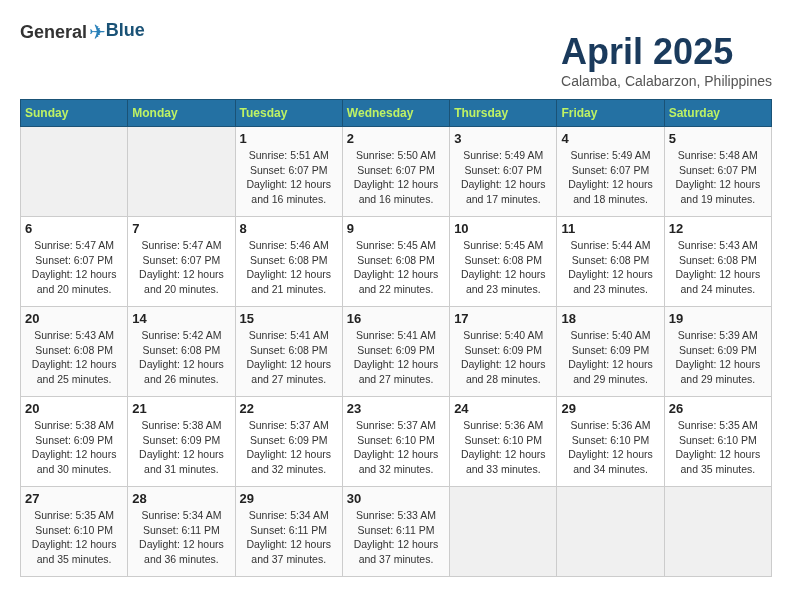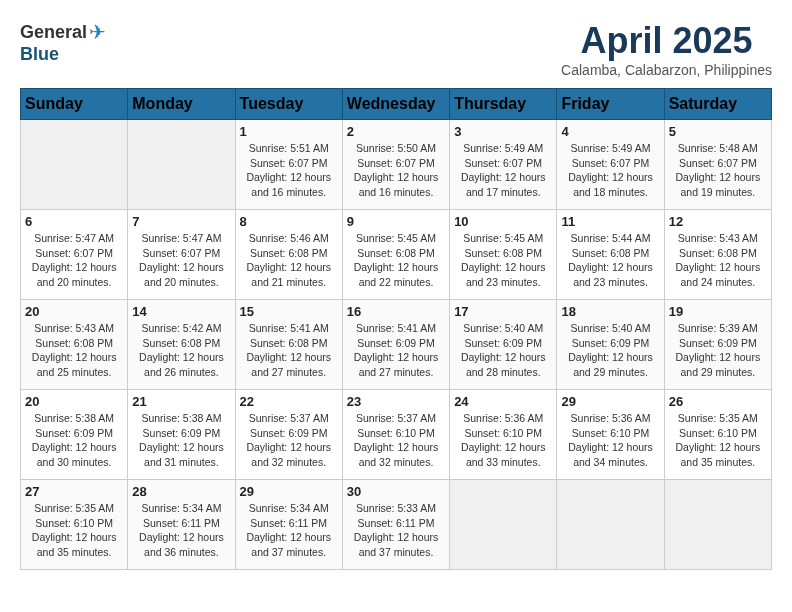--- a/index.html
+++ b/index.html
@@ -11,21 +11,20 @@
       padding: 20px;
     }
     .header-area {
       display: flex;
       justify-content: space-between;
       align-items: flex-start;
       margin-bottom: 10px;
     }
     .logo {
       display: flex;
-      flex-direction: column;
       align-items: flex-start;
     }
     .logo-text {
       display: flex;
       align-items: center;
       gap: 2px;
     }
     .logo-general {
       font-size: 18px;
       font-weight: bold;
@@ -35,42 +34,43 @@
       font-size: 18px;
       font-weight: bold;
       color: #1a5276;
       text-align: center;
     }
     .logo-bird {
       color: #2980b9;
       font-size: 20px;
     }
     .title-area {
-      text-align: center;
+      text-align: left;
+      margin-top: 11px;
     }
     .month-title {
       font-size: 36px;
       font-weight: bold;
       color: #1a3a5c;
     }
     .location {
       font-size: 14px;
       color: #555;
     }
     table {
       width: 100%;
       border-collapse: collapse;
       font-size: 11px;
     }
     thead tr th {
       background-color: #2471a3;
-      color: #000000;
+      color: #bef264;
       padding: 6px 4px;
       text-align: left;
-      font-size: 16px;
+      font-size: 12px;
       font-weight: bold;
       border: 1px solid #1a5276;
     }
     tbody tr td {
       border: 1px solid #ccc;
       vertical-align: top;
       padding: 4px;
       width: 107px;
       min-height: 80px;
       height: 90px;

